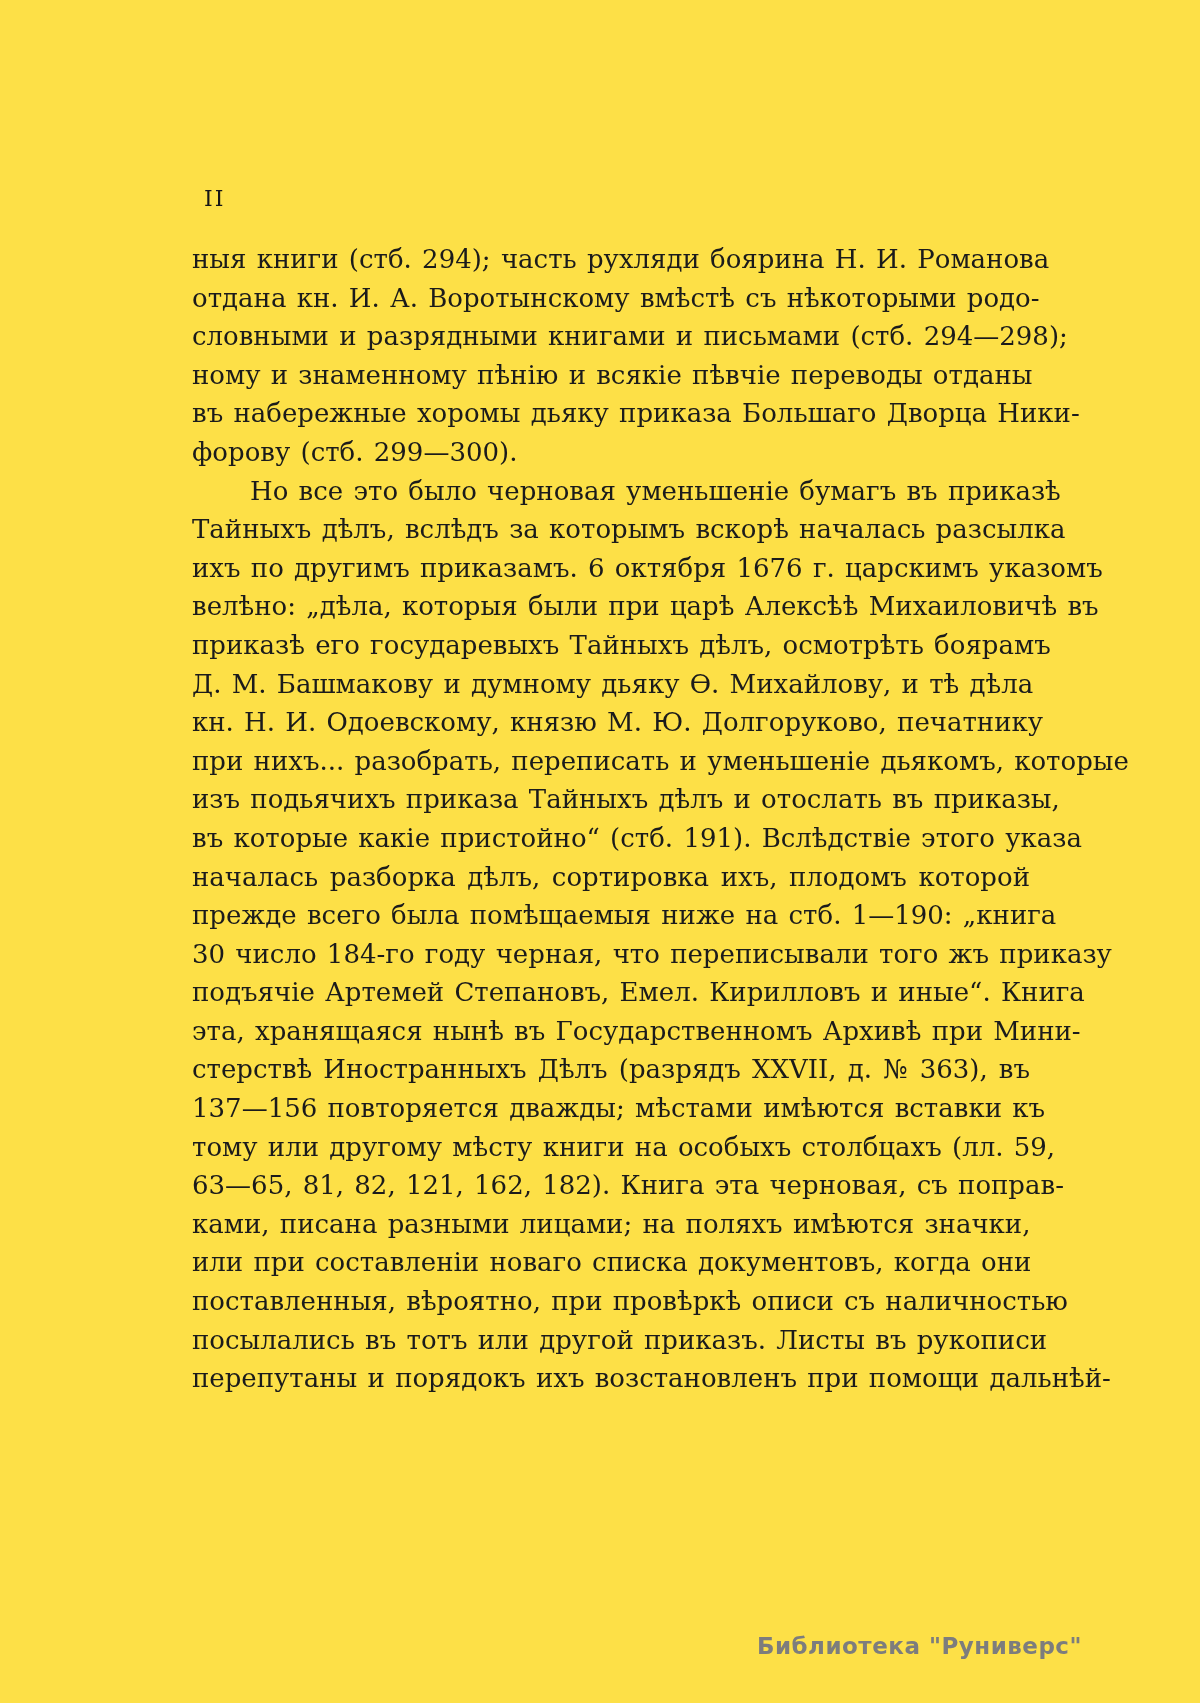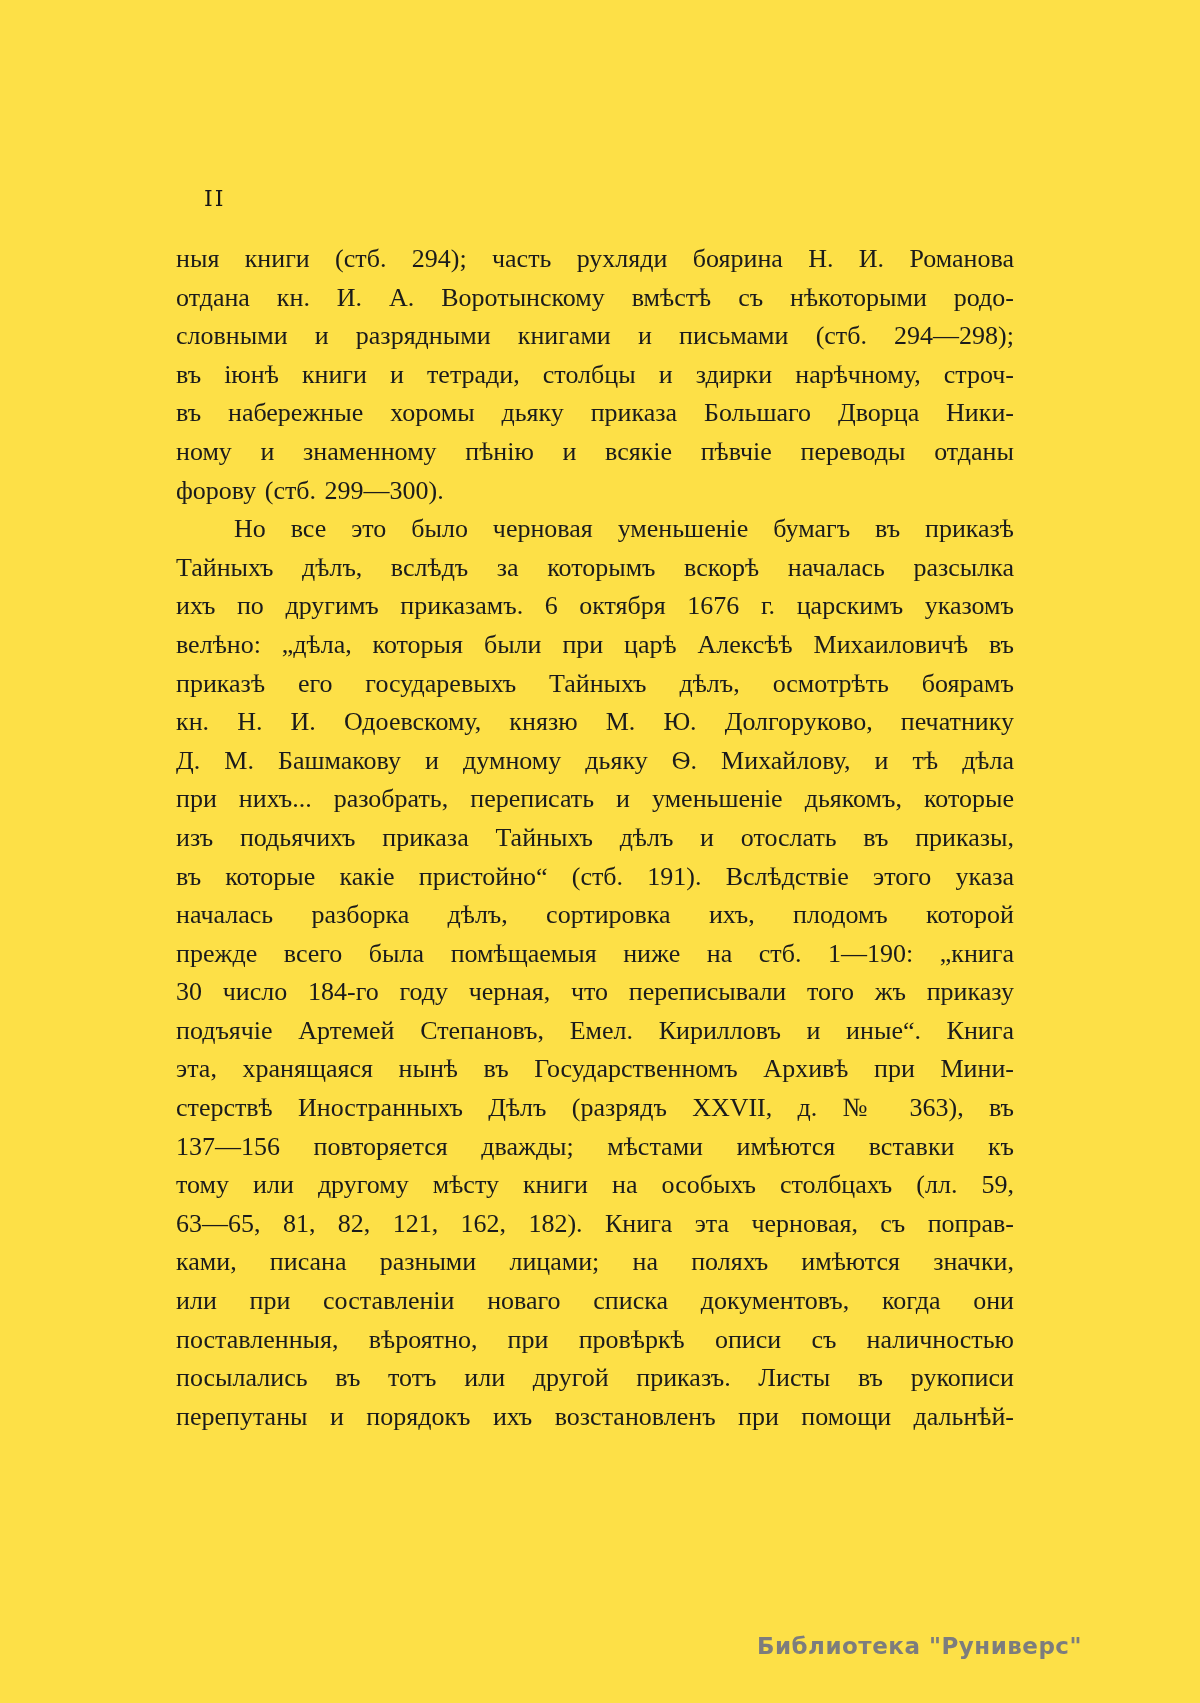--- a/index.html
+++ b/index.html
@@ -19,24 +19,23 @@
   .page-number {
     position: absolute;
     left: 204px;
     top: 186px;
     font-size: 22px;
     letter-spacing: 2px;
     color: #161616;
   }
   .text-block {
     position: absolute;
-    left: 176px;
+    left: 192px;
     top: 240px;
     width: 838px;
-    font-family: Liberation Serif, serif;
   }
   .line {
     font-size: 26px;
     line-height: 38.6px;
     height: 38.6px;
     white-space: nowrap;
     text-align: justify;
     text-align-last: justify;
     word-spacing: 2px;
   }
@@ -61,31 +60,30 @@
 <body>
 
 <div class="page">
 
   <div class="page-number">II</div>
 
   <div class="text-block">
     <div class="line">ныя книги (стб. 294); часть рухляди боярина Н. И. Романова</div>
     <div class="line">отдана кн. И. А. Воротынскому вмѣстѣ съ нѣкоторыми родо-</div>
     <div class="line">словными и разрядными книгами и письмами (стб. 294—298);</div>
-    <div class="line">въ іюнѣ книги и тетради, столбцы и здирки нарѣчному, строч-</div>
+    <div class="line">ному и знаменному пѣнію и всякіе пѣвчіе переводы отданы</div>
     <div class="line">въ набережные хоромы дьяку приказа Большаго Дворца Ники-</div>
-    <div class="line">ному и знаменному пѣнію и всякіе пѣвчіе переводы отданы</div>
     <div class="line para-last">форову (стб. 299—300).</div>
     <div class="line indent">Но все это было черновая уменьшеніе бумагъ въ приказѣ</div>
     <div class="line">Тайныхъ дѣлъ, вслѣдъ за которымъ вскорѣ началась разсылка</div>
     <div class="line">ихъ по другимъ приказамъ. 6 октября 1676 г. царскимъ указомъ</div>
     <div class="line">велѣно: „дѣла, которыя были при царѣ Алексѣѣ Михаиловичѣ въ</div>
     <div class="line">приказѣ его государевыхъ Тайныхъ дѣлъ, осмотрѣть боярамъ</div>
+    <div class="line">Д. М. Башмакову и думному дьяку Ѳ. Михайлову, и тѣ дѣла</div>
     <div class="line">кн. Н. И. Одоевскому, князю М. Ю. Долгоруково, печатнику</div>
-    <div class="line">Д. М. Башмакову и думному дьяку Ѳ. Михайлову, и тѣ дѣла</div>
     <div class="line">при нихъ... разобрать, переписать и уменьшеніе дьякомъ, которые</div>
     <div class="line">изъ подьячихъ приказа Тайныхъ дѣлъ и отослать въ приказы,</div>
     <div class="line">въ которые какіе пристойно“ (стб. 191). Вслѣдствіе этого указа</div>
     <div class="line">началась разборка дѣлъ, сортировка ихъ, плодомъ которой</div>
     <div class="line">прежде всего была помѣщаемыя ниже на стб. 1—190: „книга</div>
     <div class="line">30 число 184-го году черная, что переписывали того жъ приказу</div>
     <div class="line">подъячіе Артемей Степановъ, Емел. Кирилловъ и иные“. Книга</div>
     <div class="line">эта, хранящаяся нынѣ въ Государственномъ Архивѣ при Мини-</div>
     <div class="line">стерствѣ Иностранныхъ Дѣлъ (разрядъ XXVII, д. № 363), въ</div>
     <div class="line">137—156 повторяется дважды; мѣстами имѣются вставки къ</div>

